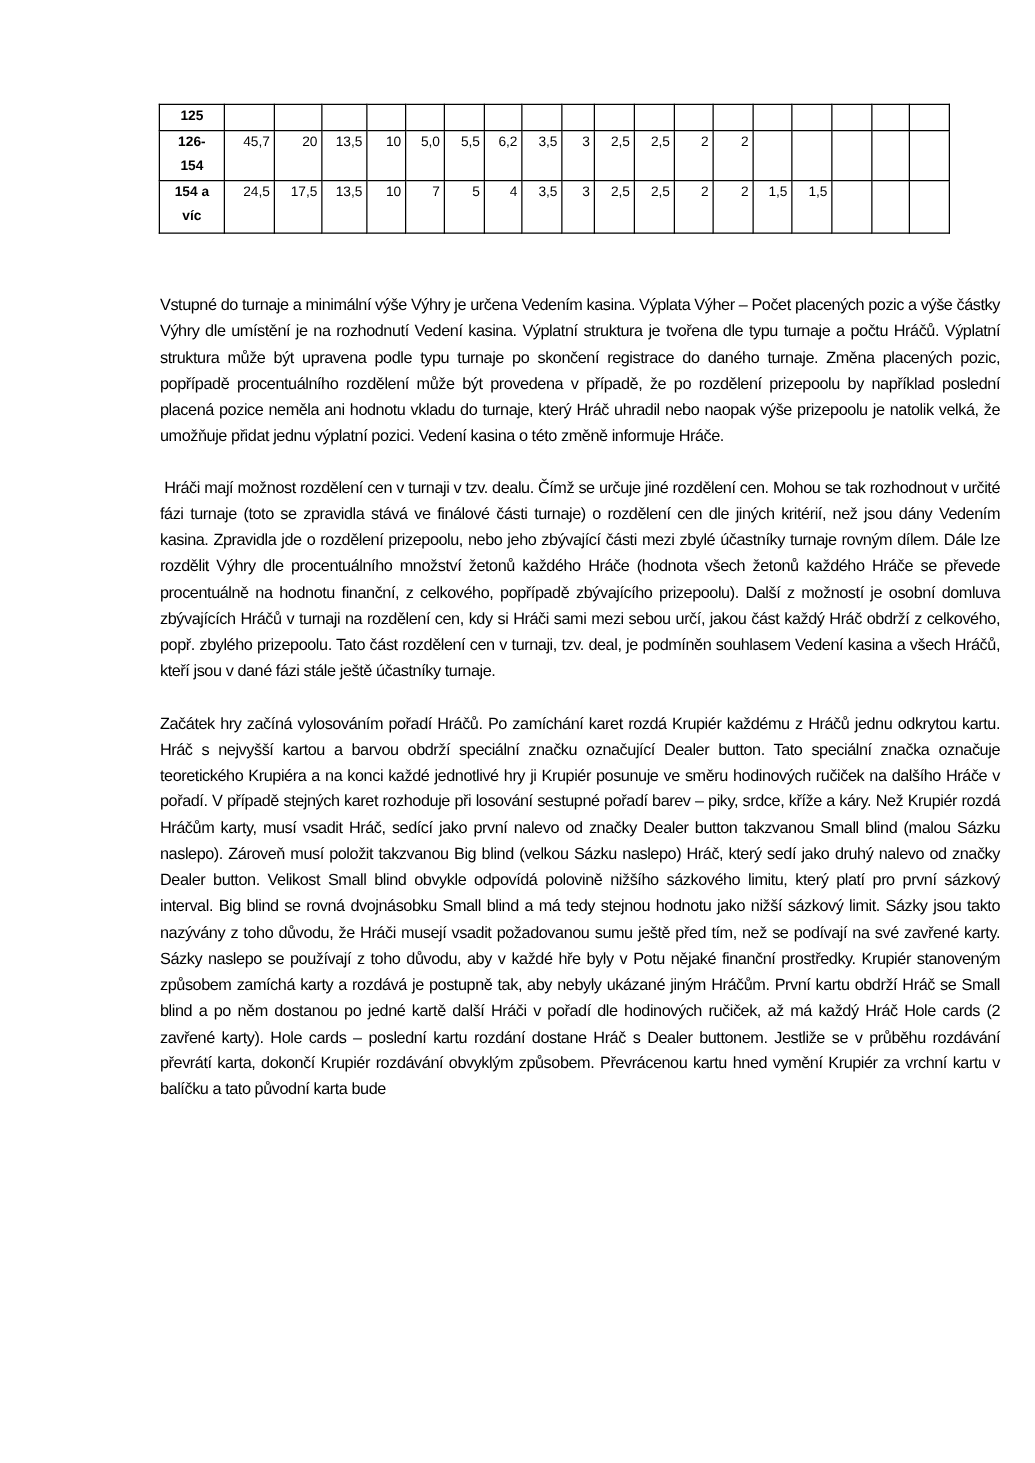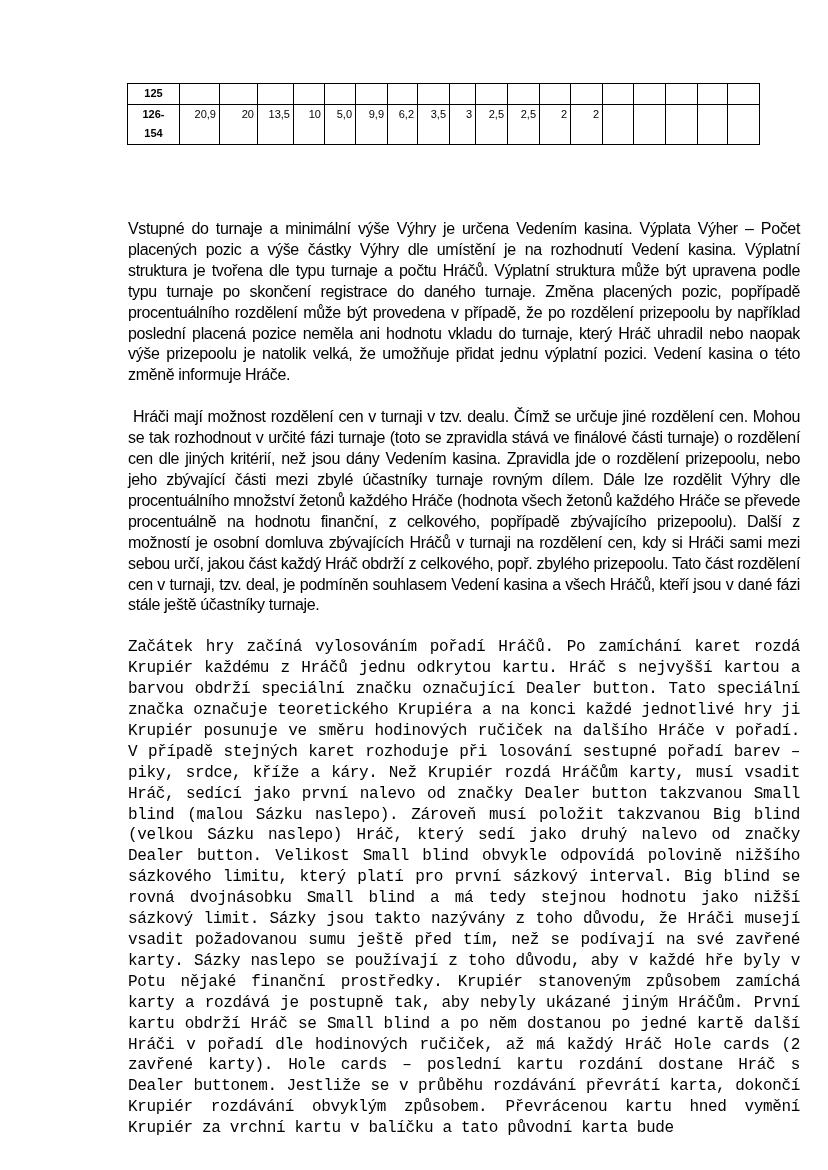--- a/index.html
+++ b/index.html
@@ -12,26 +12,26 @@
   }
   table.payout td {
     border: 1.3px solid #000; padding: 0 3px; vertical-align: top; text-align: right;
     line-height: 19px; white-space: nowrap; overflow: hidden;
   }
   table.payout td.label { text-align: center; font-weight: bold; }
   table.payout tr.r1 td { height: 20px; }
   table.payout tr.r2 td { height: 39px; }
   table.payout tr.r3 td { height: 41px; }
   .body-text {
-    position: absolute; left: 128px; width: 672px; top: 219px;
-    font-family: "Liberation Sans", sans-serif; font-size: 16px; line-height: 20.9px;
+    position: absolute; left: 128px; width: 672px; top: 234px;
+    font-family: "Liberation Sans", sans-serif; font-size: 13px; line-height: 20.9px;
     letter-spacing: -0.35px;
   }
   .body-text p { margin: 0 0 21px 0; text-align: justify; }
-  .body-text p.last { text-align: justify; text-align-last: left; font-family: Liberation Mono, monospace; }
+  .body-text p.last { text-align: justify; text-align-last: left; }
 </style>
 </head>
 <body>
 
 <div class="page">
 
   <table class="payout">
     <colgroup>
       <col style="width:52px">
         <col style="width:40px">
@@ -70,35 +70,56 @@
         <td></td>
         <td></td>
         <td></td>
         <td></td>
         <td></td>
         <td></td>
         <td></td>
       </tr>
       <tr class="r2">
         <td class="label" style="white-space:normal;word-spacing:20px;">126- 154</td>
-        <td>20,9</td>
+        <td>45,7</td>
         <td>20</td>
         <td>13,5</td>
         <td>10</td>
         <td>5,0</td>
-        <td>9,9</td>
+        <td>5,5</td>
         <td>6,2</td>
         <td>3,5</td>
         <td>3</td>
         <td>2,5</td>
         <td>2,5</td>
         <td>2</td>
         <td>2</td>
         <td></td>
         <td></td>
+        <td></td>
+        <td></td>
+        <td></td>
+      </tr>
+      <tr class="r3">
+        <td class="label" style="white-space:normal;">154 a víc</td>
+        <td>24,5</td>
+        <td>17,5</td>
+        <td>13,5</td>
+        <td>10</td>
+        <td>7</td>
+        <td>5</td>
+        <td>4</td>
+        <td>3,5</td>
+        <td>3</td>
+        <td>2,5</td>
+        <td>2,5</td>
+        <td>2</td>
+        <td>2</td>
+        <td>1,5</td>
+        <td>1,5</td>
         <td></td>
         <td></td>
         <td></td>
       </tr>
     </tbody>
   </table>
 
   <div class="body-text">
     <p>Vstupné do turnaje a minimální výše Výhry je určena Vedením kasina. Výplata Výher – Počet placených pozic a výše částky Výhry dle umístění je na rozhodnutí Vedení kasina. Výplatní struktura je tvořena dle typu turnaje a počtu Hráčů. Výplatní struktura může být upravena podle typu turnaje po skončení registrace do daného turnaje. Změna placených pozic, popřípadě procentuálního rozdělení může být provedena v případě, že po rozdělení prizepoolu by například poslední placená pozice neměla ani hodnotu vkladu do turnaje, který Hráč uhradil nebo naopak výše prizepoolu je natolik velká, že umožňuje přidat jednu výplatní pozici. Vedení kasina o této změně informuje Hráče.</p>
     <p style="white-space:pre-wrap;"> Hráči mají možnost rozdělení cen v turnaji v tzv. dealu. Čímž se určuje jiné rozdělení cen. Mohou se tak rozhodnout v určité fázi turnaje (toto se zpravidla stává ve finálové části turnaje) o rozdělení cen dle jiných kritérií, než jsou dány Vedením kasina. Zpravidla jde o rozdělení prizepoolu, nebo jeho zbývající části mezi zbylé účastníky turnaje rovným dílem. Dále lze rozdělit Výhry dle procentuálního množství žetonů každého Hráče (hodnota všech žetonů každého Hráče se převede procentuálně na hodnotu finanční, z celkového, popřípadě zbývajícího prizepoolu). Další z možností je osobní domluva zbývajících Hráčů v turnaji na rozdělení cen, kdy si Hráči sami mezi sebou určí, jakou část každý Hráč obdrží z celkového, popř. zbylého prizepoolu. Tato část rozdělení cen v turnaji, tzv. deal, je podmíněn souhlasem Vedení kasina a všech Hráčů, kteří jsou v dané fázi stále ještě účastníky turnaje.</p>

